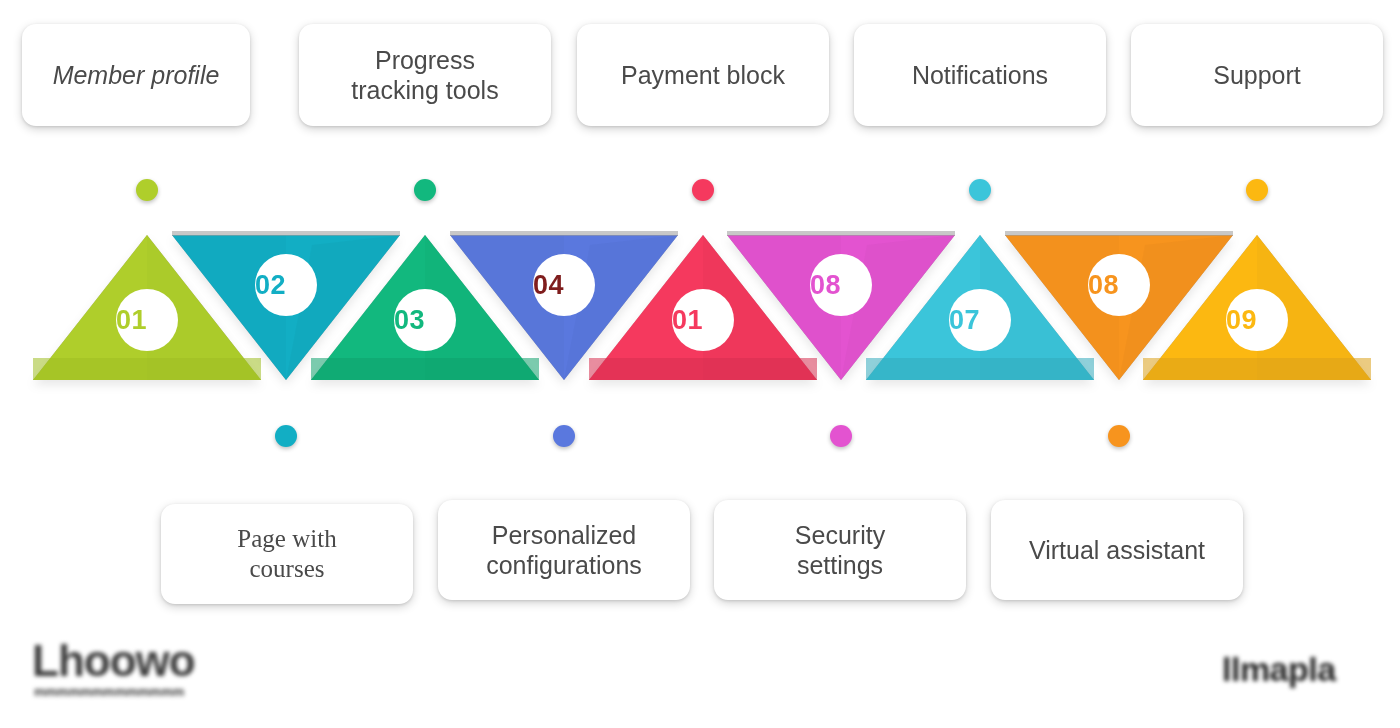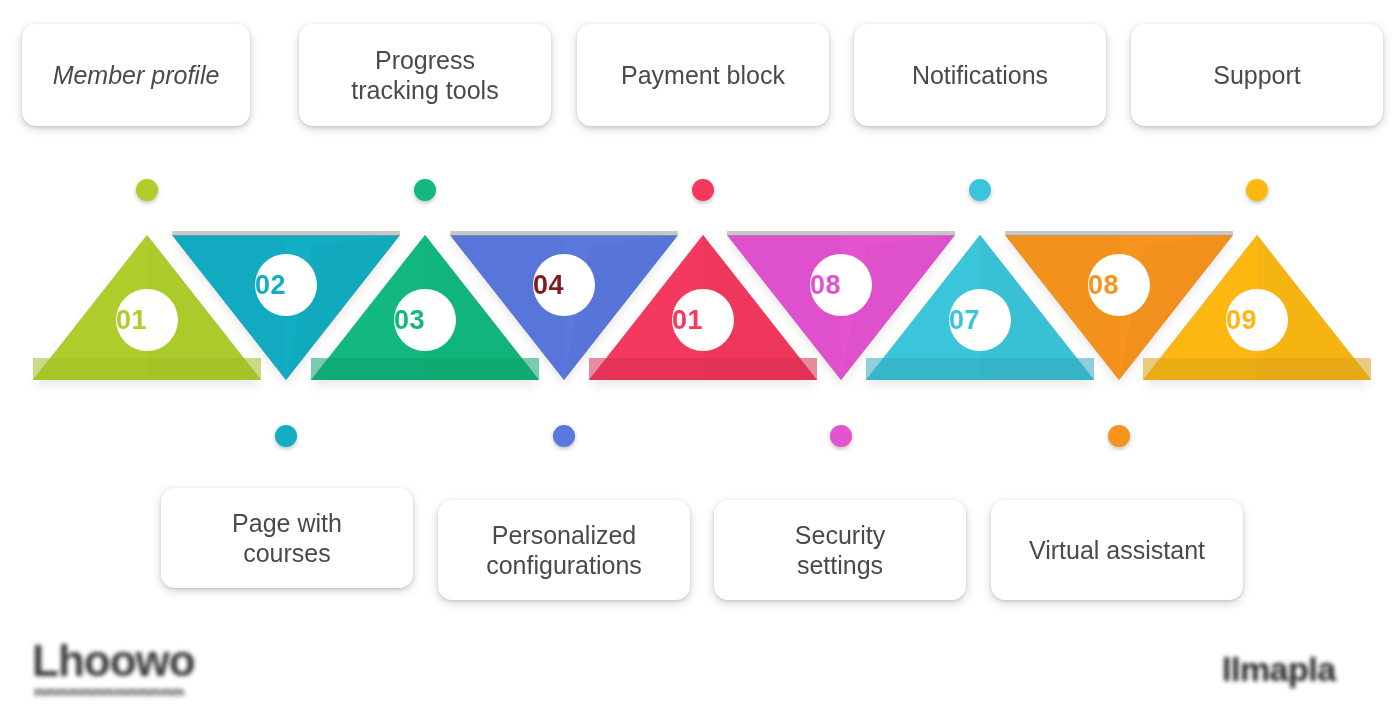--- a/index.html
+++ b/index.html
@@ -211,21 +211,21 @@
     </div>
 
   <div id="dots-bottom">
       <div class="dot" style="left: 275px; top: 425px; width: 22px; height: 22px; background: rgb(18, 174, 196);"></div>
       <div class="dot" style="left: 553px; top: 425px; width: 22px; height: 22px; background: rgb(90, 120, 222);"></div>
       <div class="dot" style="left: 830px; top: 425px; width: 22px; height: 22px; background: rgb(227, 83, 208);"></div>
       <div class="dot" style="left: 1108px; top: 425px; width: 22px; height: 22px; background: rgb(247, 148, 30);"></div>
     </div>
 
   <div id="bottom-labels">
-      <div class="card" style="left: 161px; top: 488px; width: 252px; height: 100px;">
+      <div class="card" style="left: 161px; top: 504px; width: 252px; height: 100px; font-family: Liberation Serif, serif;">
         <span>Page with<br>courses</span>
       </div>
       <div class="card" style="left: 438px; top: 500px; width: 252px; height: 100px;">
         <span>Personalized<br>configurations</span>
       </div>
       <div class="card" style="left: 714px; top: 500px; width: 252px; height: 100px;">
         <span>Security<br>settings</span>
       </div>
       <div class="card" style="left: 991px; top: 500px; width: 252px; height: 100px;">
         <span>Virtual assistant</span>

